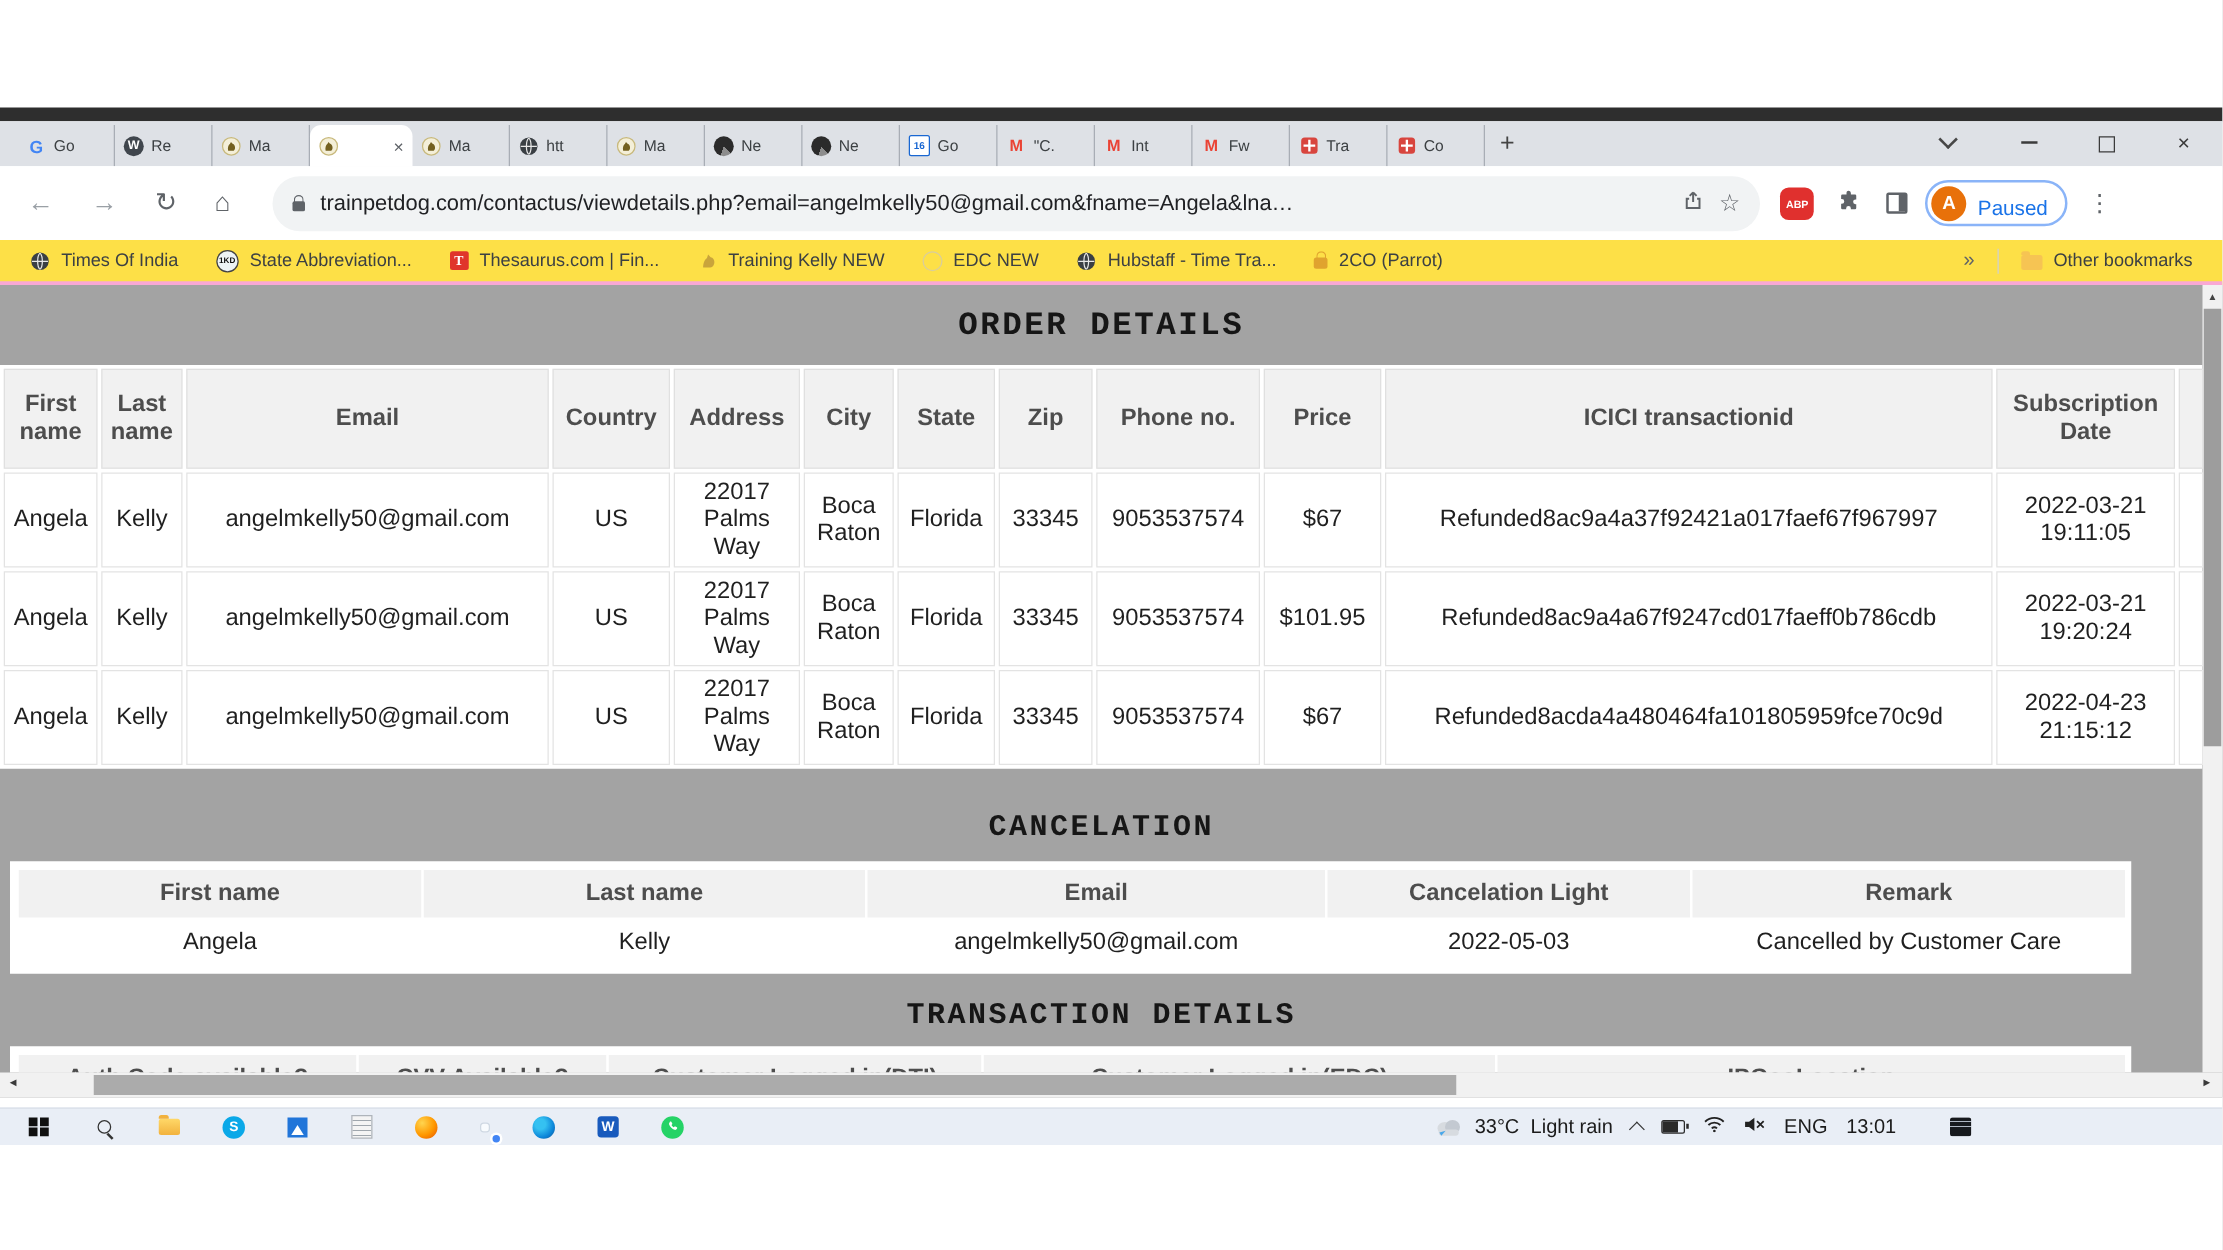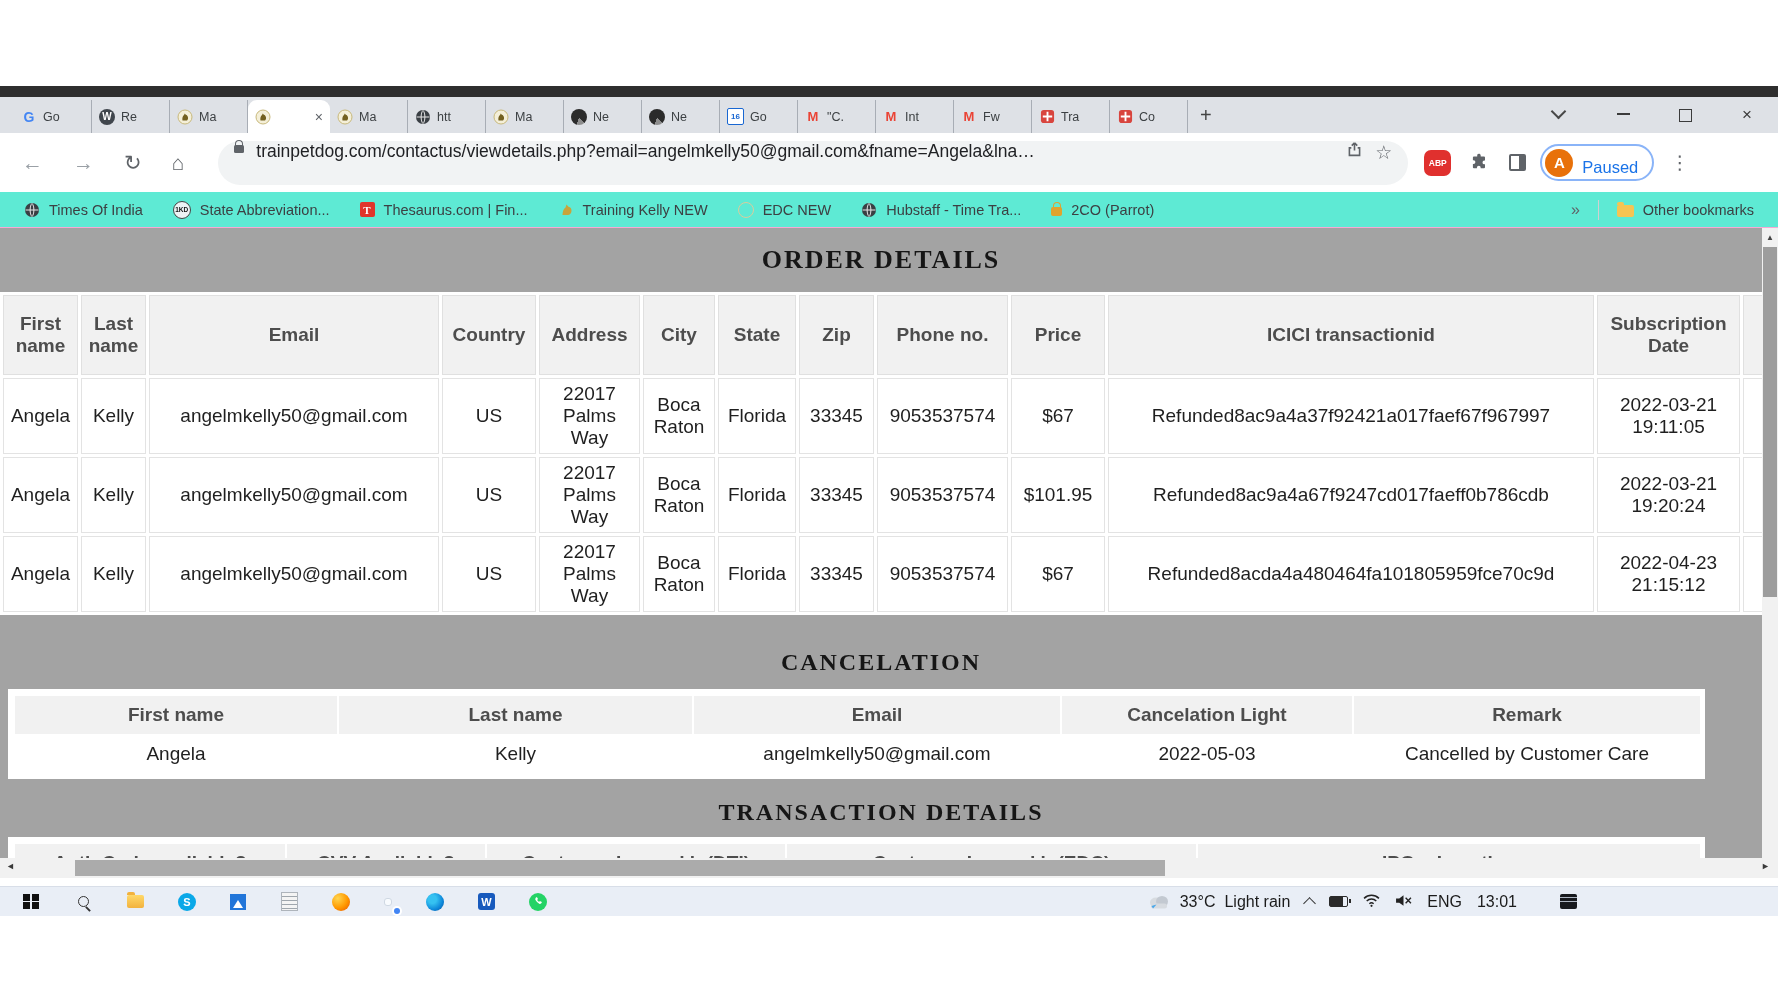--- a/index.html
+++ b/index.html
@@ -23,41 +23,41 @@
   .winbtn{width:62px;height:100%;display:flex;align-items:center;justify-content:center;
     color:#3b3b3b;font-size:17px;}
   .maxbox{width:11px;height:11px;border:1.5px solid #3b3b3b;}
   .minbar{width:13px;height:0;border-top:2px solid #3b3b3b;margin-bottom:2px;}
 
   .toolbar{position:absolute;top:133px;left:0;width:100%;height:59px;background:#fff;
     display:flex;align-items:center;padding-left:22px;box-sizing:border-box;}
   .navic{font-size:21px;color:#5f6368;margin-right:30px;}
   .navic.dim{color:#9aa0a6;}
   .omnibox{margin-left:4px;width:1190px;height:44px;background:#f1f3f4;border-radius:22px;
-    display:flex;align-items:flex-start;padding:0 16px;box-sizing:border-box;gap:12px;}
+    display:flex;align-items:center;padding:0 16px;box-sizing:border-box;gap:12px;}
   .lock{position:relative;width:10px;height:8px;background:#5f6368;border-radius:1.5px;margin-top:4px;flex:0 0 auto;}
   .lock::before{content:"";position:absolute;top:-5px;left:1px;width:6px;height:6px;
     border:1.5px solid #5f6368;border-bottom:none;border-radius:4px 4px 0 0;}
   .url{font-size:17.5px;color:#202124;white-space:nowrap;overflow:hidden;text-overflow:ellipsis;flex:1;}
   .star{font-size:19px;color:#5f6368;}
   .ext{margin-left:16px;display:flex;align-items:center;gap:20px;}
   .abp{width:27px;height:26px;background:#e0302e;border-radius:7px;color:#fff;font-weight:bold;
     font-size:8.5px;display:flex;align-items:center;justify-content:center;}
   .panelic{width:13px;height:13px;border:2px solid #5f6368;border-radius:2px;position:relative;}
   .panelic::after{content:"";position:absolute;right:0;top:0;width:5px;height:13px;background:#5f6368;}
   .profilepill{display:flex;align-items:center;gap:9px;border:2px solid #8ab4f8;border-radius:20px;
     padding:2px 14px 2px 3px;margin-left:14px;}
   .avatar{width:28px;height:28px;border-radius:50%;background:#e8710a;color:#fff;font-weight:bold;
     font-size:15px;display:flex;align-items:center;justify-content:center;}
   .paused{color:#1a73e8;font-size:16.5px;margin-top:10px;}
   .dots{font-size:19px;color:#5f6368;margin-left:16px;margin-right:10px;}
 
-  .bookmarksbar{position:absolute;top:192px;left:0;width:100%;height:36px;background:#5eead4;
+  .bookmarksbar{position:absolute;top:192px;left:0;width:100%;height:36px;background:#fde047;
     display:flex;align-items:center;padding:0 24px;box-sizing:border-box;gap:30px;
-    font-size:14.5px;color:#3c4043;border-bottom:1px solid #f9a8d4;}
+    font-size:14.5px;color:#3c4043;border-bottom:3px solid #f9a8d4;}
   .bm{display:flex;align-items:center;gap:9px;white-space:nowrap;cursor:pointer;}
   .bm-sep{width:1px;height:20px;background:#d0d0d0;}
   .bm-chev{font-size:16px;color:#5f6368;}
   .bm-right{margin-left:auto;display:flex;align-items:center;gap:18px;}
 
   
   .fav{width:16px;height:16px;flex:0 0 auto;display:inline-flex;align-items:center;justify-content:center;}
   .fav.g{color:#4285f4;font-weight:bold;font-size:14px;}
   .fav.wp{background:#40464d;border-radius:50%;color:#fff;font-size:10px;font-weight:bold;}
   .fav.gmail{color:#ea4335;font-weight:bold;font-size:13px;}
@@ -72,21 +72,21 @@
   .goldlock{position:relative;width:11px;height:9px;background:#e0a32e;border-radius:2px;margin-top:4px;}
   .goldlock::before{content:"";position:absolute;top:-5px;left:1.5px;width:6px;height:6px;
     border:1.6px solid #e0a32e;border-bottom:none;border-radius:4px 4px 0 0;}
   .folder{position:relative;width:17px;height:12px;background:#f6c453;border-radius:2px;margin-top:2px;}
   .folder::before{content:"";position:absolute;top:-3px;left:0;width:7px;height:3px;
     background:#f6c453;border-radius:2px 2px 0 0;}
 
   
   .page{position:absolute;top:228px;left:0;width:1778px;height:650px;background:#a3a3a3;}
   .page-inner{position:absolute;left:0;top:0;width:1762px;height:630px;overflow:hidden;background:#a3a3a3;}
-  .sect-title{font-family:Liberation Serif, serif;font-weight:bold;color:#161616;
+  .sect-title{font-family:Liberation Mono, monospace;font-weight:bold;color:#161616;
     text-align:center;letter-spacing:2px;}
   .order-band{height:64px;display:flex;align-items:center;justify-content:center;}
   .order-band .sect-title{font-size:26px;}
   .order-wrap{background:#fff;width:1762px;}
   table.grid{border-collapse:separate;border-spacing:3px;table-layout:fixed;}
   table.order-table{width:1906px;}
   table.grid th{background:#f1f1f1;border:1px solid #e0e0e0;color:#4d4d4d;font-size:19px;
     font-weight:bold;text-align:center;vertical-align:middle;padding:0 4px;overflow:hidden;}
   table.grid td{background:#fff;border:1px solid #e3e3e3;color:#1f1f1f;font-size:19px;
     text-align:center;vertical-align:middle;padding:0 4px;overflow:hidden;}

